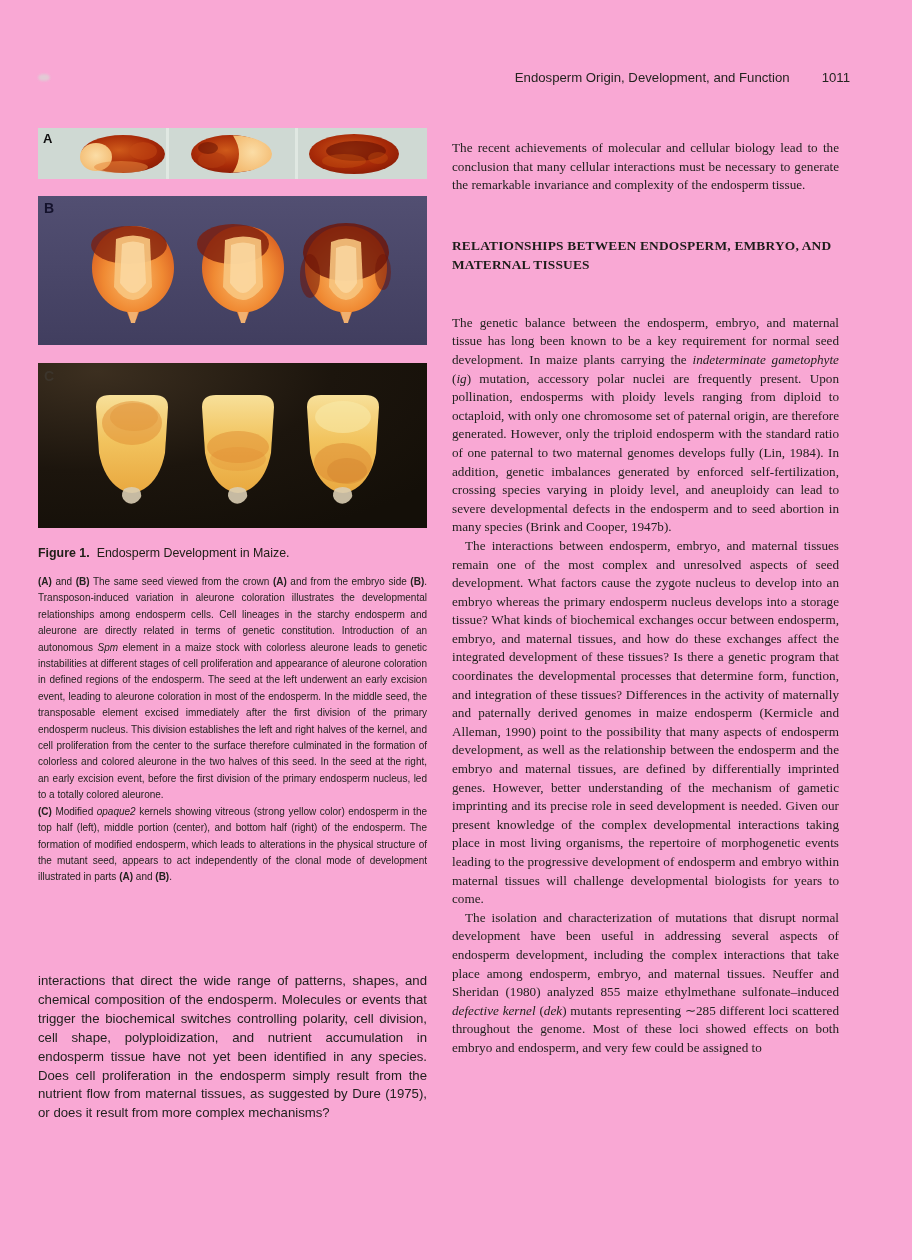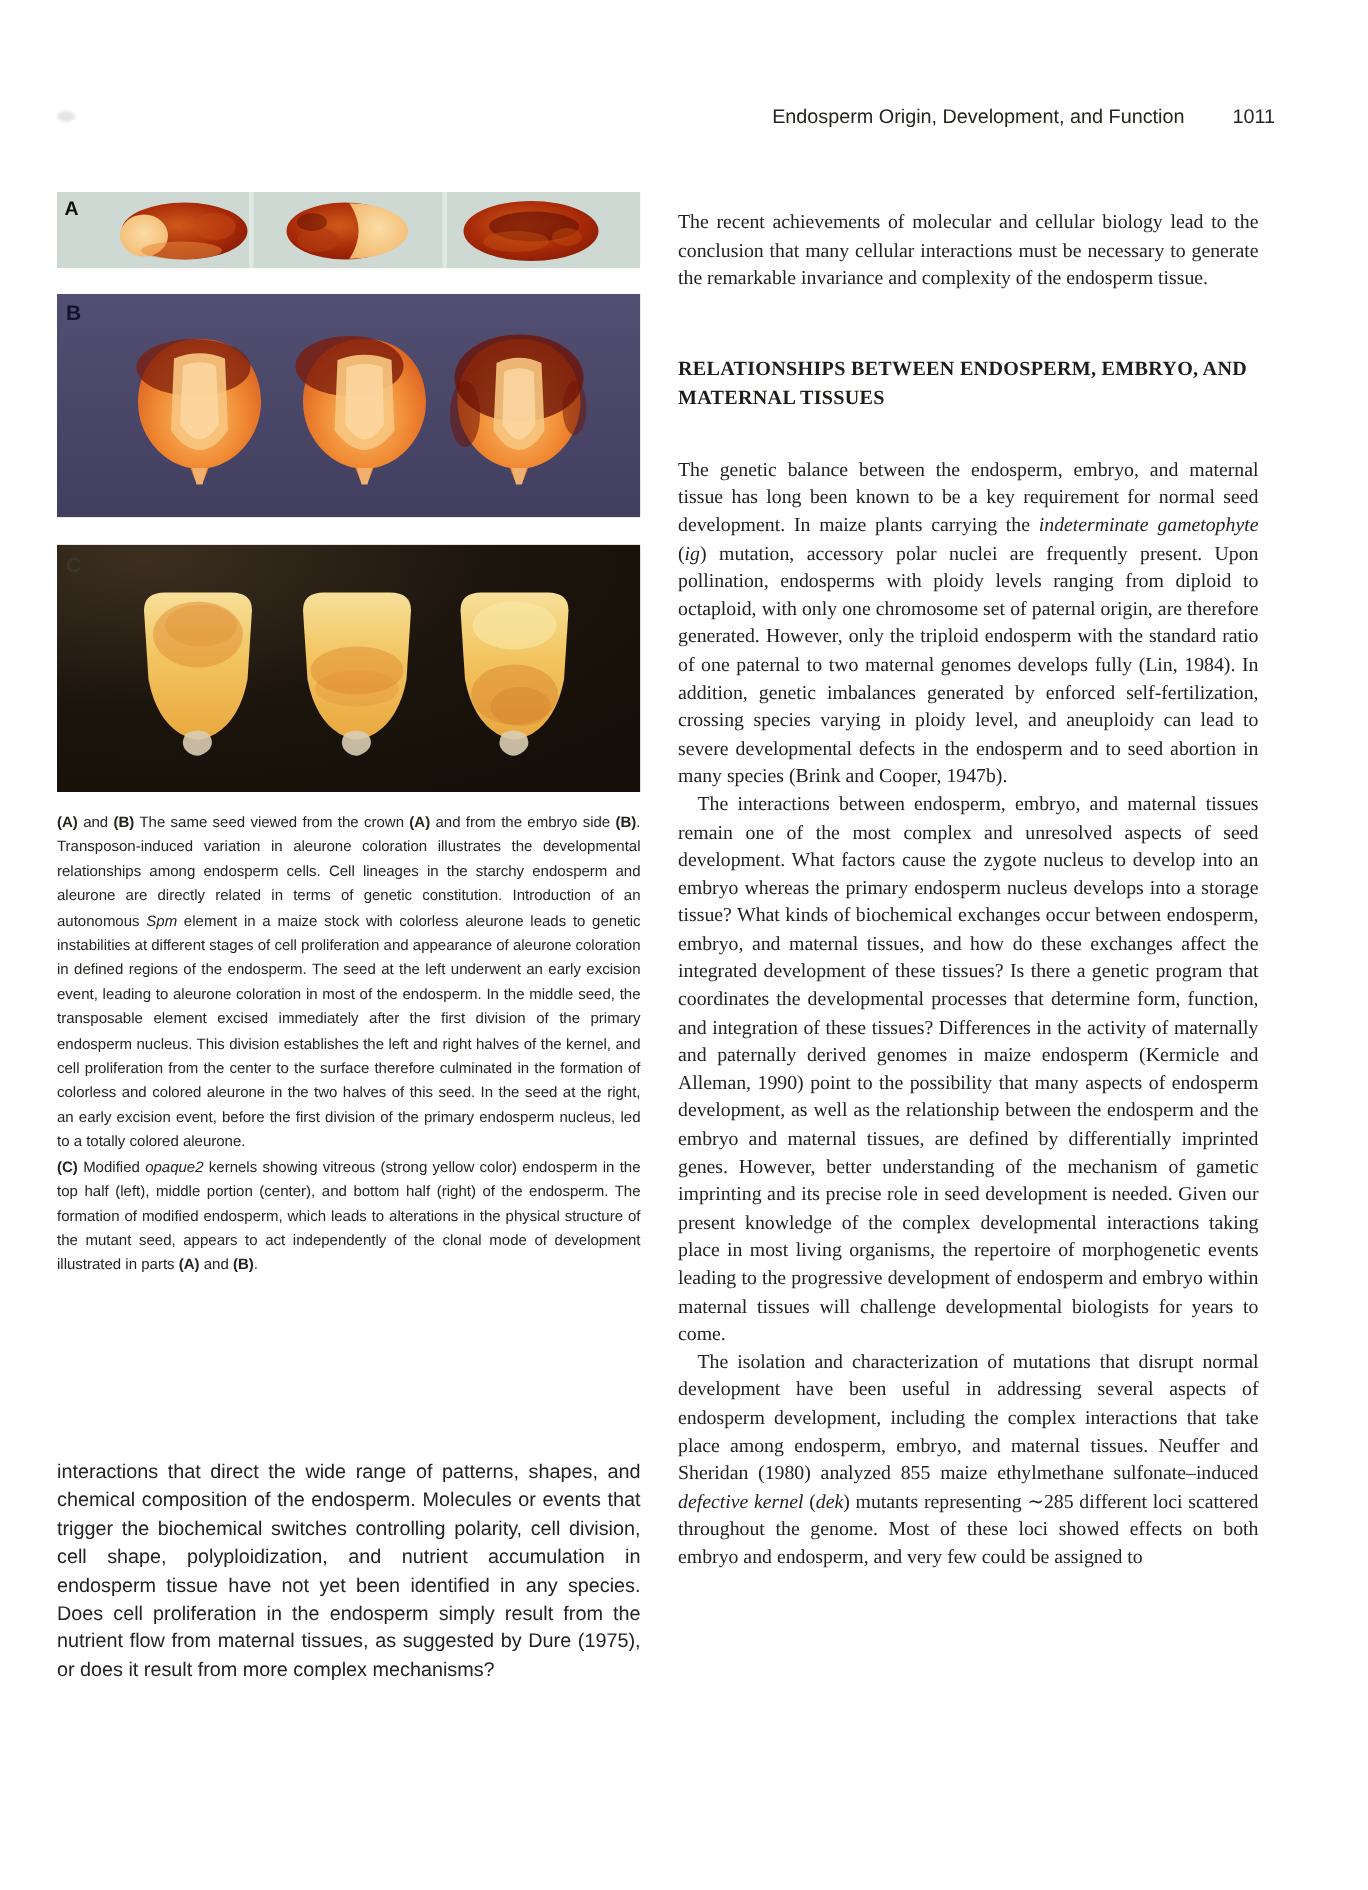--- a/index.html
+++ b/index.html
@@ -1,20 +1,20 @@
 <!DOCTYPE html>
 <html><head>
 <meta charset="utf-8">
 <style>
   * { margin:0; padding:0; box-sizing:border-box; }
   html,body { background:#e8e8e8; }
   .page {
     position:relative;
     width:912px; height:1260px;
-    background:#ffffff;
+    background:#f9a8d4;
     font-family:"Liberation Sans","DejaVu Sans",sans-serif;
     color:#202019;
     overflow:hidden;
     margin:0 auto;
   }
   .header {
     position:absolute; top:70px; right:62px;
     display:flex; gap:32px; align-items:baseline;
     font-size:13.2px; color:#242420;
   }
@@ -36,21 +36,21 @@
 
   .legend { margin-top:13px; font-size:10px; line-height:16.4px; text-align:justify; color:#232320; }
   .legend p { margin:0; }
 
   .body { font-size:13.2px; line-height:18.6px; text-align:justify; color:#222220; }
   .indent { text-indent:13px; }
 
   .left-bottom { position:absolute; top:844px; left:0; width:389px; line-height:18.9px; }
 
   h2.section {
-    margin:41px 0 30px 0;
+    margin:41px 0 40px 0;
     font-size:13.4px; line-height:19px; font-weight:bold;
     letter-spacing:.2px; color:#1d1d1a;
   }
   .rich span { white-space:pre-wrap; }
 </style>
 </head>
 <body>
 
 <div class="page">
 
@@ -173,20 +173,23 @@
           <path d="M -36,-38 Q -36,-50 -22,-50 L 22,-50 Q 36,-50 36,-38 L 33,8 Q 28,34 12,44 L 8,46 Q 0,50 -8,46 L -12,44 Q -28,34 -33,8 Z" fill="url(#cBody)"></path>
           <ellipse cx="0" cy="-28" rx="28" ry="16" fill="#f8eaa8" opacity=".6"></ellipse>
           <ellipse cx="0" cy="18" rx="29" ry="20" fill="#dc8830" opacity=".5"></ellipse>
           <ellipse cx="4" cy="26" rx="20" ry="13" fill="#cf7c2a" opacity=".35"></ellipse>
           <path d="M -8,44 Q -13,52 -6,57 Q 0,61 6,56 Q 12,51 7,44 Q 0,40 -8,44 Z" fill="#d9cdb2" opacity=".9"></path>
         </g>
         <text x="6" y="18" font-size="14" font-weight="bold" fill="#3c352c">C</text>
       </svg>
     </div>
 
+    <div class="caption">
+      <span class="cap-label">Figure 1.</span><span>Endosperm Development in Maize.</span>
+    </div>
 
     <div class="legend">
       <p class="rich"><span style="font-weight: bold;">(A)</span><span> and </span><span style="font-weight: bold;">(B)</span><span> The same seed viewed from the crown </span><span style="font-weight: bold;">(A)</span><span> and from the embryo side </span><span style="font-weight: bold;">(B)</span><span>. Transposon-induced variation in aleurone coloration illustrates the developmental relationships among endosperm cells. Cell lineages in the starchy endosperm and aleurone are directly related in terms of genetic constitution. Introduction of an autonomous </span><span style="font-style: italic;">Spm</span><span> element in a maize stock with colorless aleurone leads to genetic instabilities at different stages of cell proliferation and appearance of aleurone coloration in defined regions of the endosperm. The seed at the left underwent an early excision event, leading to aleurone coloration in most of the endosperm. In the middle seed, the transposable element excised immediately after the first division of the primary endosperm nucleus. This division establishes the left and right halves of the kernel, and cell proliferation from the center to the surface therefore culminated in the formation of colorless and colored aleurone in the two halves of this seed. In the seed at the right, an early excision event, before the first division of the primary endosperm nucleus, led to a totally colored aleurone.</span></p>
       <p class="rich"><span style="font-weight: bold;">(C)</span><span> Modified </span><span style="font-style: italic;">opaque2</span><span> kernels showing vitreous (strong yellow color) endosperm in the top half (left), middle portion (center), and bottom half (right) of the endosperm. The formation of modified endosperm, which leads to alterations in the physical structure of the mutant seed, appears to act independently of the clonal mode of development illustrated in parts </span><span style="font-weight: bold;">(A)</span><span> and </span><span style="font-weight: bold;">(B)</span><span>.</span></p>
     </div>
 
     <p class="body left-bottom">interactions that direct the wide range of patterns, shapes, and chemical composition of the endosperm. Molecules or events that trigger the biochemical switches controlling polarity, cell division, cell shape, polyploidization, and nutrient accumulation in endosperm tissue have not yet been identified in any species. Does cell proliferation in the endosperm simply result from the nutrient flow from maternal tissues, as suggested by Dure (1975), or does it result from more complex mechanisms?</p>
   </div>
 
   <div class="col-right">

